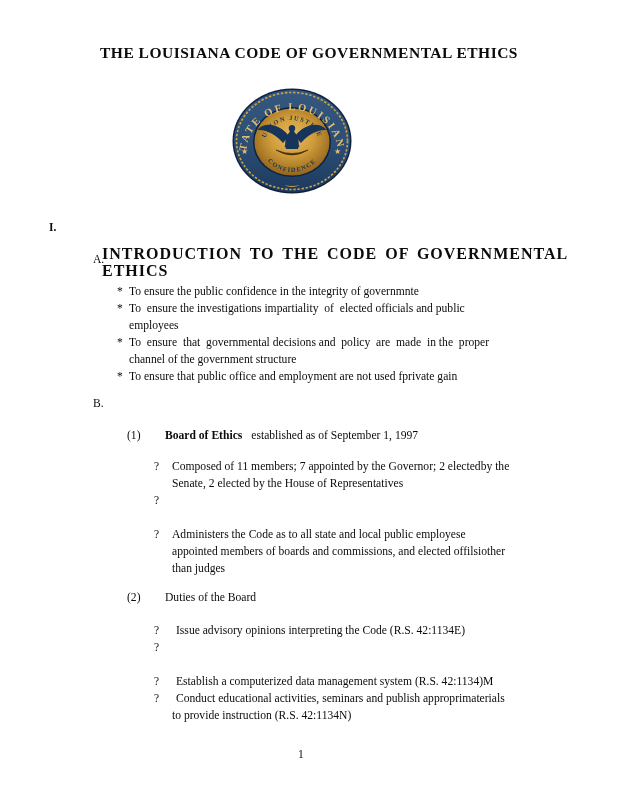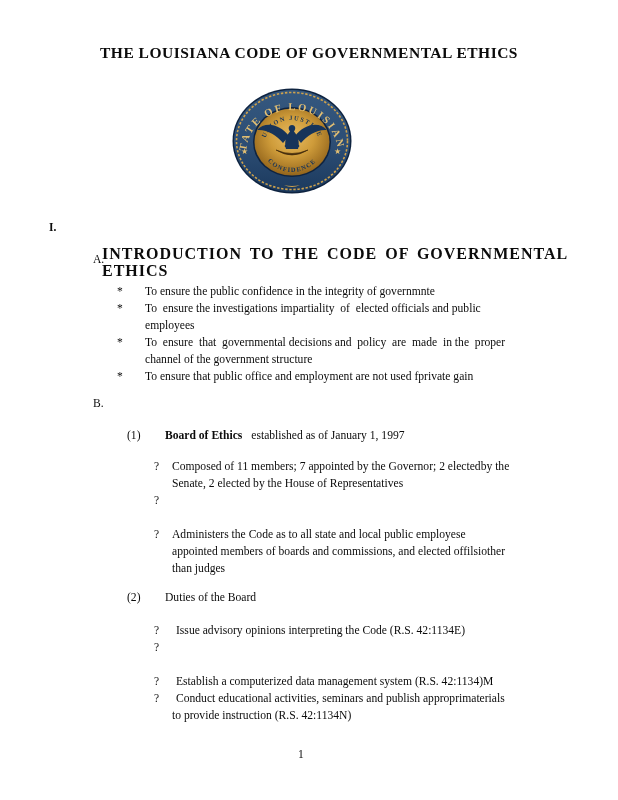--- a/index.html
+++ b/index.html
@@ -26,21 +26,21 @@
   .row1-txt { top:427px; left:165px; }
   .row2-num { top:589px; left:127px; }
   .row2-txt { top:589px; left:165px; }
   .underline { text-decoration:underline; }
   .bold-lead { font-weight:bold; }
   .rest-gap { margin-left:9px; }
   .bullet { font-size:11.6px; line-height:17px; }
   .bullet .mk { position:absolute; left:0; top:0; }
   .bullet .tx { display:inline-block; white-space:pre-wrap; }
   .star-group { left:117px; width:470px; }
-  .star-group .tx { margin-left:28px; }
+  .star-group .tx { margin-left:12px; }
   .q-group1 { left:154px; width:440px; }
   .q-group1 .tx { margin-left:18px; }
   .q-group2 { left:154px; width:450px; }
   .q-group2 .tx { margin-left:22px; }
   .l2 { display:block; margin-left:-11px; white-space:pre; }
   .page-num { top:748px; left:-8px; width:618px; text-align:center; font-size:11.6px; }
 </style>
 </head>
 <body>
 
@@ -115,21 +115,21 @@
 channel of the government structure</span>
   </div>
   <div class="abs bullet star-group" style="top:368px">
     <span class="mk">*</span>
     <span class="tx">To ensure that public office and employment are not used fprivate gain</span>
   </div>
 
   <div class="abs sec-row rowB-num">B.</div>
 
   <div class="abs sec-row row1-num">(1)</div>
-  <div class="abs sec-row row1-txt"><span class="bold-lead">Board of Ethics</span><span class="rest-gap">established as of January 1, 1997</span></div>
+  <div class="abs sec-row row1-txt"><span class="bold-lead">Board of Ethics</span><span class="rest-gap">established as of September 1, 1997</span></div>
 
   <div class="abs bullet q-group1" style="top:458px">
     <span class="mk">?</span>
     <span class="tx">Composed of 11 members; 7 appointed by the Governor; 2 electedby the
 Senate, 2 elected by the House of Representatives</span>
   </div>
   <div class="abs bullet q-group1" style="top:492px">
     <span class="mk">?</span>
   </div>
   <div class="abs bullet q-group1" style="top:526px">

